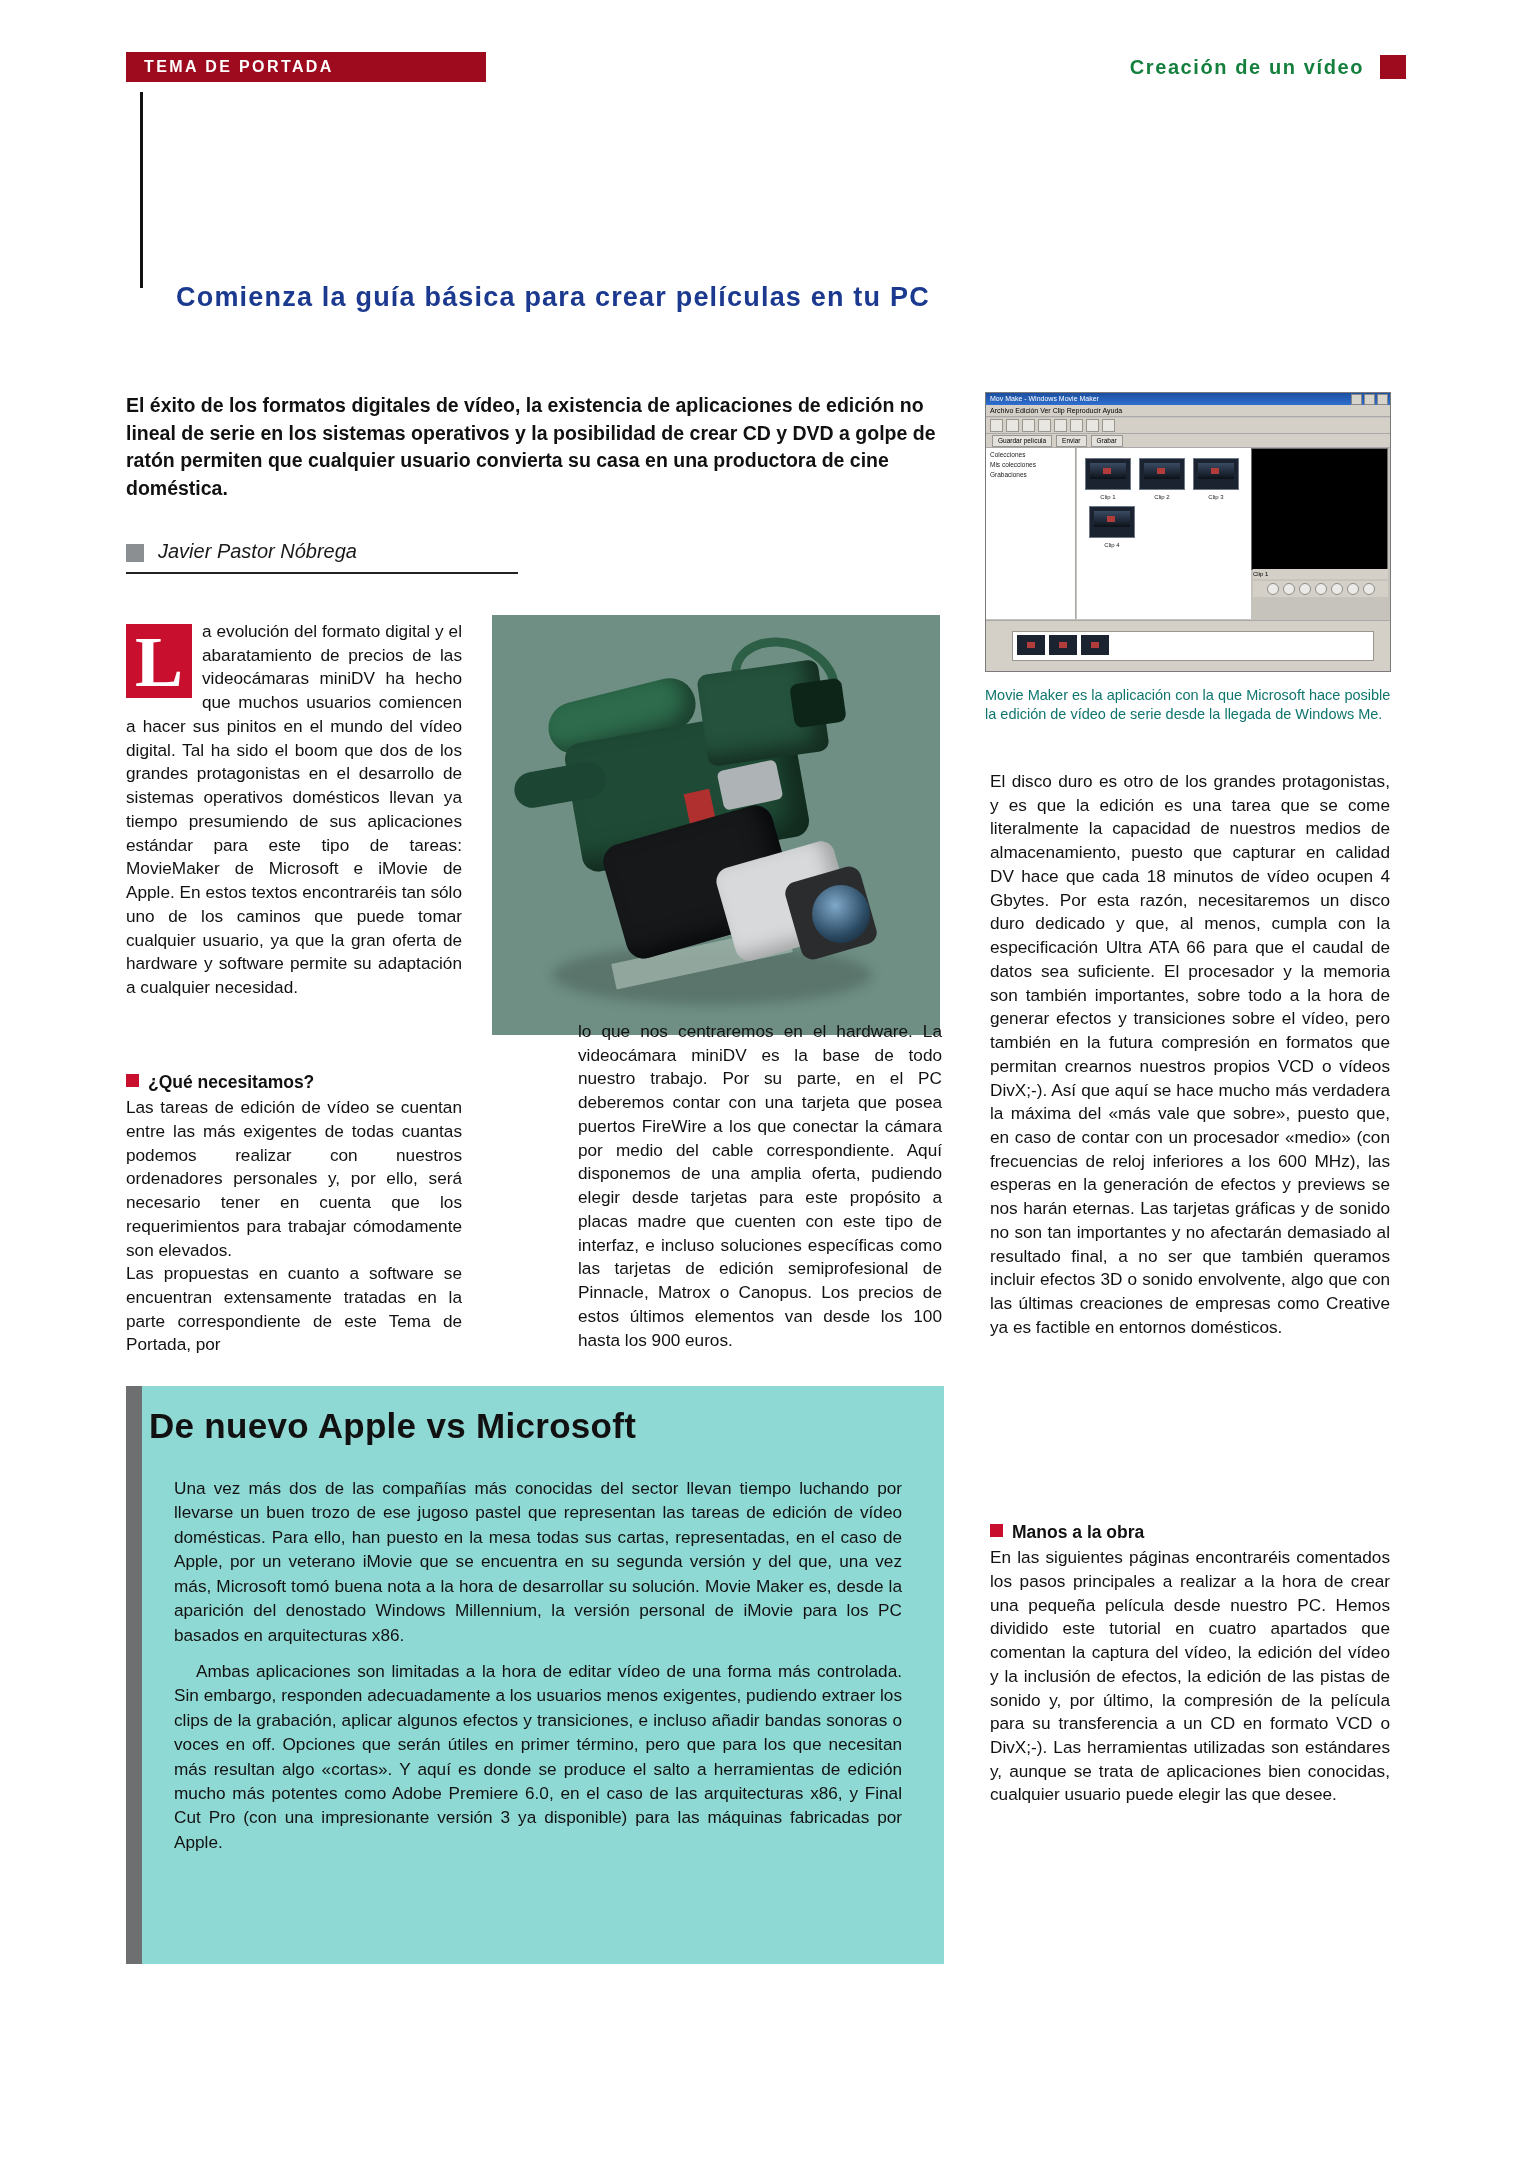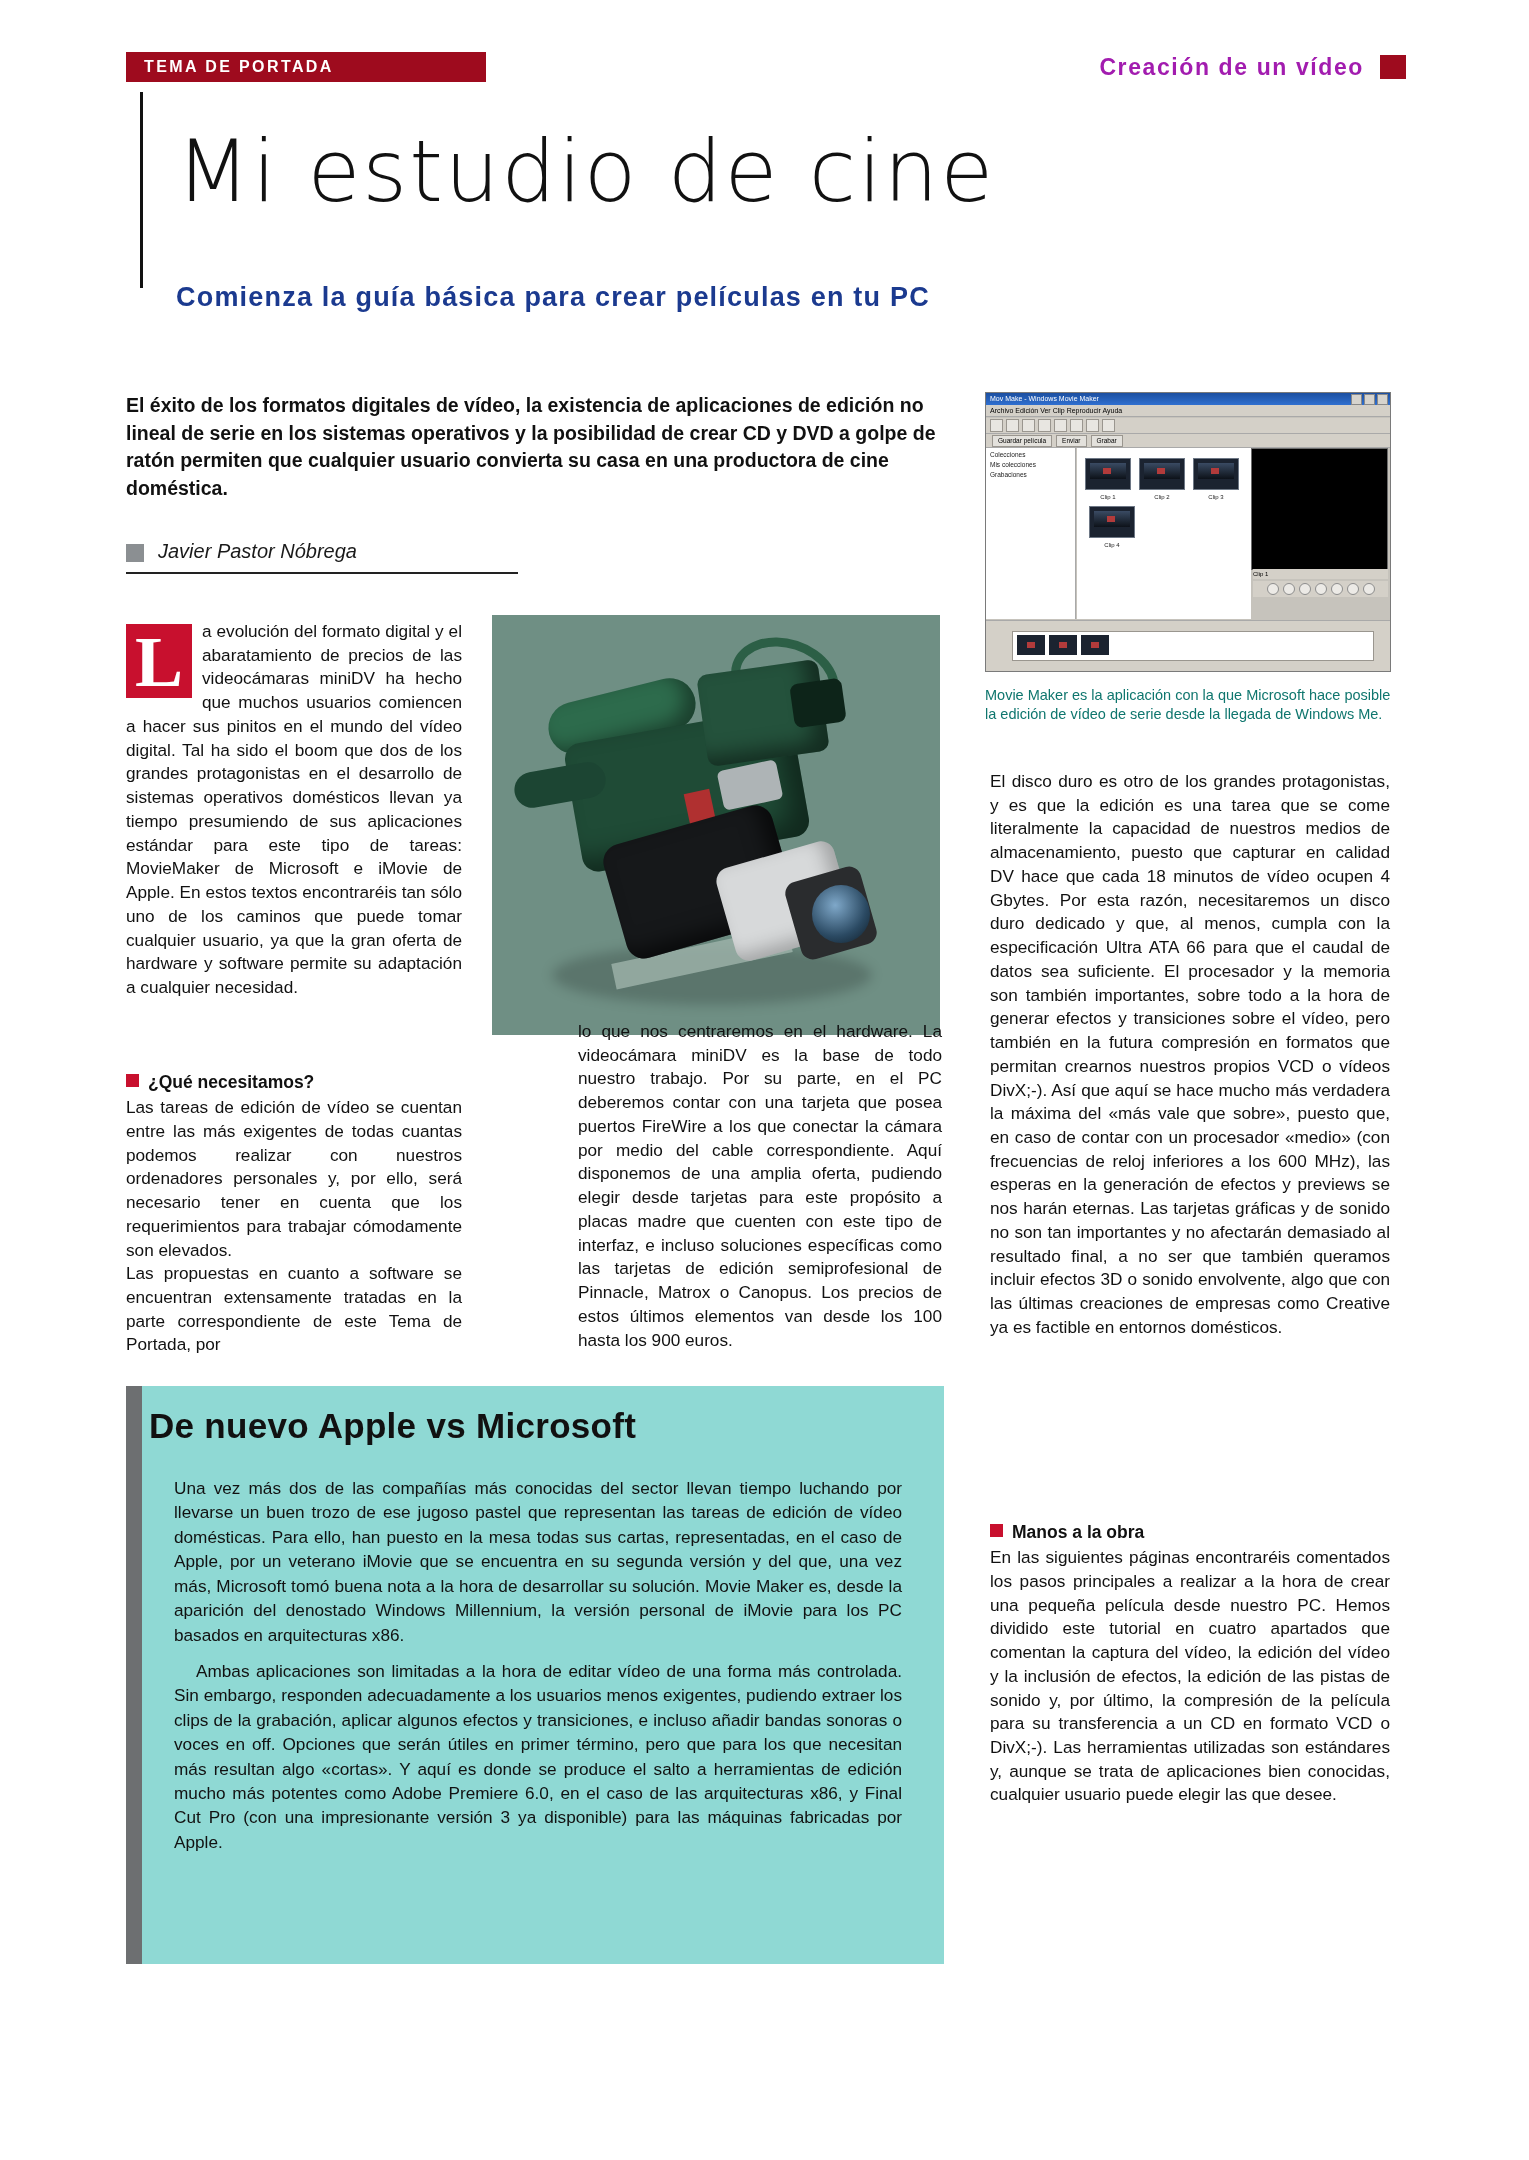--- a/index.html
+++ b/index.html
@@ -42,24 +42,24 @@
     line-height: 30px;
     padding-left: 18px;
     box-sizing: border-box;
     font-family: "Liberation Sans", sans-serif;
   }
   .header-right {
     position: absolute;
     right: 42px; top: 0;
     height: 30px;
     line-height: 30px;
-    font-size: 23px;
+    font-size: 20px;
     font-weight: bold;
     letter-spacing: 1.6px;
-    color: #a21caf;
+    color: #15803d;
     font-family: "Liberation Sans", sans-serif;
   }
   .header-sq {
     position: absolute;
     right: 0; top: 3px;
     width: 26px; height: 24px;
     background: #9e0b1e;
   }
 
   
@@ -512,21 +512,20 @@
 
 <div class="page">
 
   <div class="header">
     <div class="header-tag">TEMA DE PORTADA</div>
     <div class="header-right">Creación de un vídeo</div>
     <div class="header-sq"></div>
   </div>
 
   <div class="title-rule"></div>
-  <div class="main-title">Mi estudio de cine</div>
   <div class="subtitle">Comienza la guía básica para crear películas en tu PC</div>
 
   <div class="lead">El éxito de los formatos digitales de vídeo, la existencia de aplicaciones de edición no lineal de serie en los sistemas operativos y la posibilidad de crear CD y DVD a golpe de ratón permiten que cualquier usuario convierta su casa en una productora de cine doméstica.</div>
 
   <div class="byline-wrap">
     <div class="byline-sq"></div>
     <div class="byline">Javier Pastor Nóbrega</div>
   </div>
   <div class="byline-rule"></div>
 

